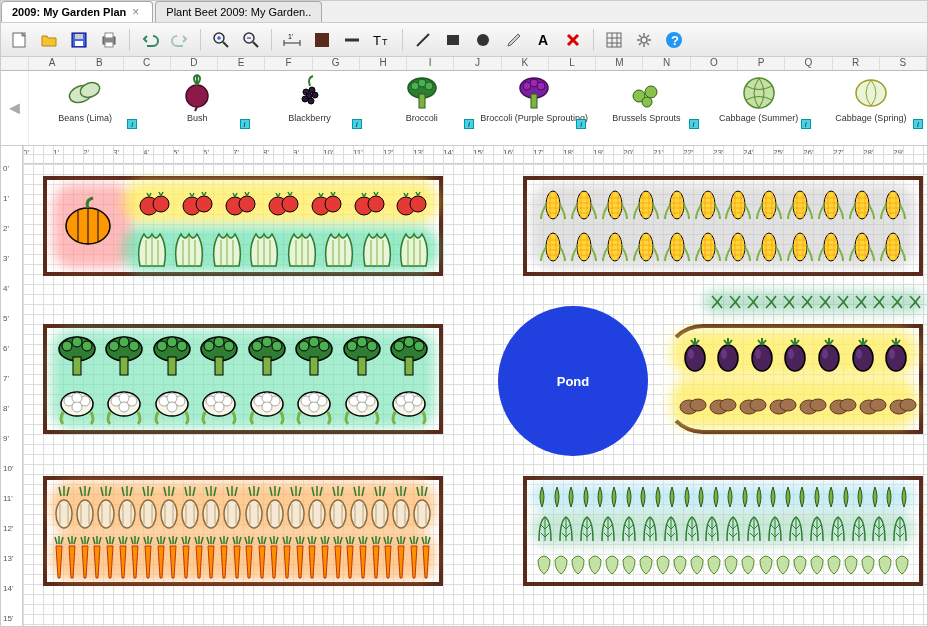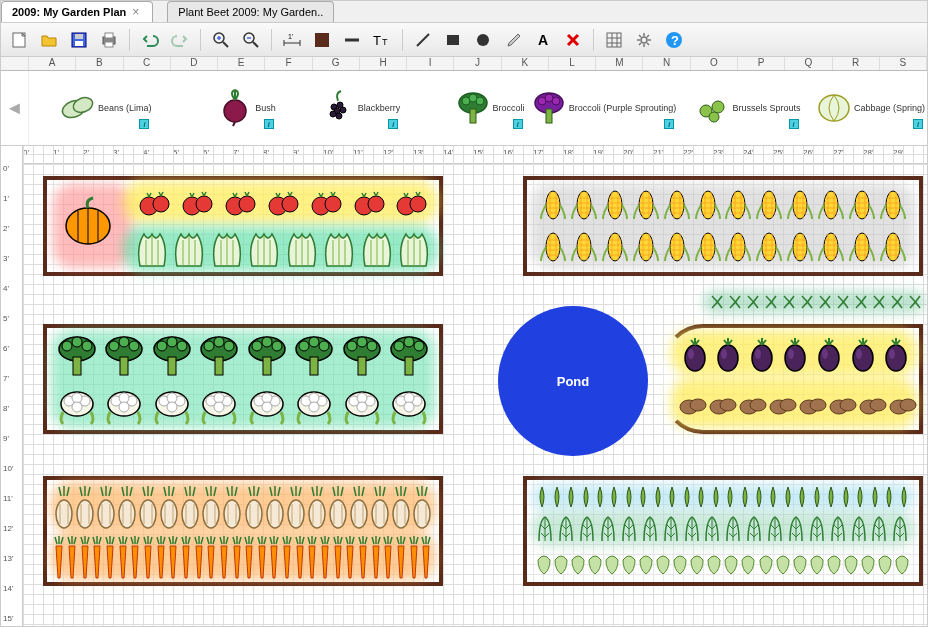--- a/index.html
+++ b/index.html
@@ -1,29 +1,29 @@
 <!DOCTYPE html>
 <html><head>
 <meta charset="utf-8">
 <style>
 *{margin:0;padding:0;box-sizing:border-box;font-family:Arial,sans-serif}
 body{width:928px;height:627px;overflow:hidden;background:#fff;border:1px solid #ccc}
 .tabs{display:flex;background:#f0f0f0;height:22px;border-bottom:1px solid #ccc}
-.tab{padding:3px 10px;font-size:11px;background:#fff;border:1px solid #aaa;border-bottom:none;border-radius:4px 4px 0 0;margin-right:14px;display:flex;align-items:center;gap:6px;cursor:pointer}
+.tab{padding:3px 10px;font-size:11px;background:#fff;border:1px solid #aaa;border-bottom:none;border-radius:4px 4px 0 0;margin-right:2px;display:flex;align-items:center;gap:6px;cursor:pointer}
 .tab.inactive{background:#e8e8e8}
 .tab-close{width:10px;height:10px;color:#888;font-size:12px;line-height:10px}
 .toolbar{display:flex;align-items:center;gap:6px;padding:4px 6px;background:linear-gradient(#fafafa,#e8e8e8);border-bottom:1px solid #ccc;height:34px}
 .tb{width:24px;height:24px;display:flex;align-items:center;justify-content:center;border-radius:2px;cursor:pointer}
 .sep{width:1px;height:22px;background:#ccc;margin:0 2px}
 .col-headers{display:flex;background:#f4f4f4;border-bottom:1px solid #bbb;font-size:10px;color:#555;height:14px}
 .col-h{flex:1;text-align:center;border-right:1px solid #ddd}
 .back-col{width:28px;border-right:1px solid #ddd}
 .plant-bar{display:flex;background:#fff;border-bottom:1px solid #ccc;height:75px}
 .back-btn{width:28px;display:flex;align-items:center;justify-content:center;color:#aaa;font-size:18px;border-right:1px solid #eee;cursor:pointer}
-.plant-item{flex:1;display:flex;align-items:center;justify-content:flex-end;padding:2px;cursor:pointer;position:relative}
+.plant-item{flex:1;display:flex;flex-direction:column;align-items:center;justify-content:flex-start;padding:2px;cursor:pointer;position:relative}
 .plant-img{width:40px;height:40px;display:flex;align-items:center;justify-content:center}
 .plant-lbl{font-size:9px;text-align:center;white-space:nowrap;color:#333}
 .info-badge{position:absolute;right:4px;bottom:16px;width:10px;height:10px;background:#4dd0e1;border:1px solid #0097a7;font-size:7px;font-style:italic;font-weight:bold;color:#006064;display:flex;align-items:center;justify-content:center}
 .canvas-area{position:relative;display:flex;height:482px}
 .vruler{width:22px;background:#fff;border-right:1px solid #ccc;position:relative;font-size:8px;color:#555}
 .vruler div{position:absolute;left:2px}
 .hruler{height:18px;background:#fff;border-bottom:1px solid #ccc;position:relative;font-size:8px;color:#555}
 .hruler span{position:absolute;top:2px}
 .canvas-body{flex:1;position:relative;overflow:hidden}
 .grid{position:absolute;inset:0;background-image:linear-gradient(#ddd 1px,transparent 1px),linear-gradient(90deg,#ddd 1px,transparent 1px),linear-gradient(#bbb 1px,transparent 1px),linear-gradient(90deg,#bbb 1px,transparent 1px);background-size:10px 10px,10px 10px,30px 30px,30px 30px;background-position:0 18px}
@@ -276,20 +276,30 @@
           <circle cx="24" cy="18" r="6" fill="#8bc34a" stroke="#2e5c1a"></circle>
           <circle cx="20" cy="28" r="5" fill="#8bc34a" stroke="#2e5c1a"></circle>
         </svg>
       </div>
       <div class="info-badge">i</div>
       <div class="plant-lbl">Brussels Sprouts</div>
     </div>
     <div class="plant-item">
       <div class="plant-img">
         <svg width="38" height="38">
+          <circle cx="19" cy="19" r="15" fill="#c5e1a5" stroke="#558b2f" stroke-width="1.5"></circle>
+          <path d="M19 4q-10 15 0 30M19 4q10 15 0 30M6 12q13 7 26 0M6 26q13-7 26 0" stroke="#558b2f" fill="none"></path>
+        </svg>
+      </div>
+      <div class="info-badge">i</div>
+      <div class="plant-lbl">Cabbage (Summer)</div>
+    </div>
+    <div class="plant-item">
+      <div class="plant-img">
+        <svg width="38" height="38">
           <ellipse cx="19" cy="19" rx="15" ry="13" fill="#e8f5d8" stroke="#9e9d24" stroke-width="1.5"></ellipse>
           <path d="M19 6q-10 13 0 26M19 6q10 13 0 26" stroke="#9e9d24" fill="none"></path>
         </svg>
       </div>
       <div class="info-badge">i</div>
       <div class="plant-lbl">Cabbage (Spring)</div>
     </div>
   </div>
 
 <div class="canvas-area">

